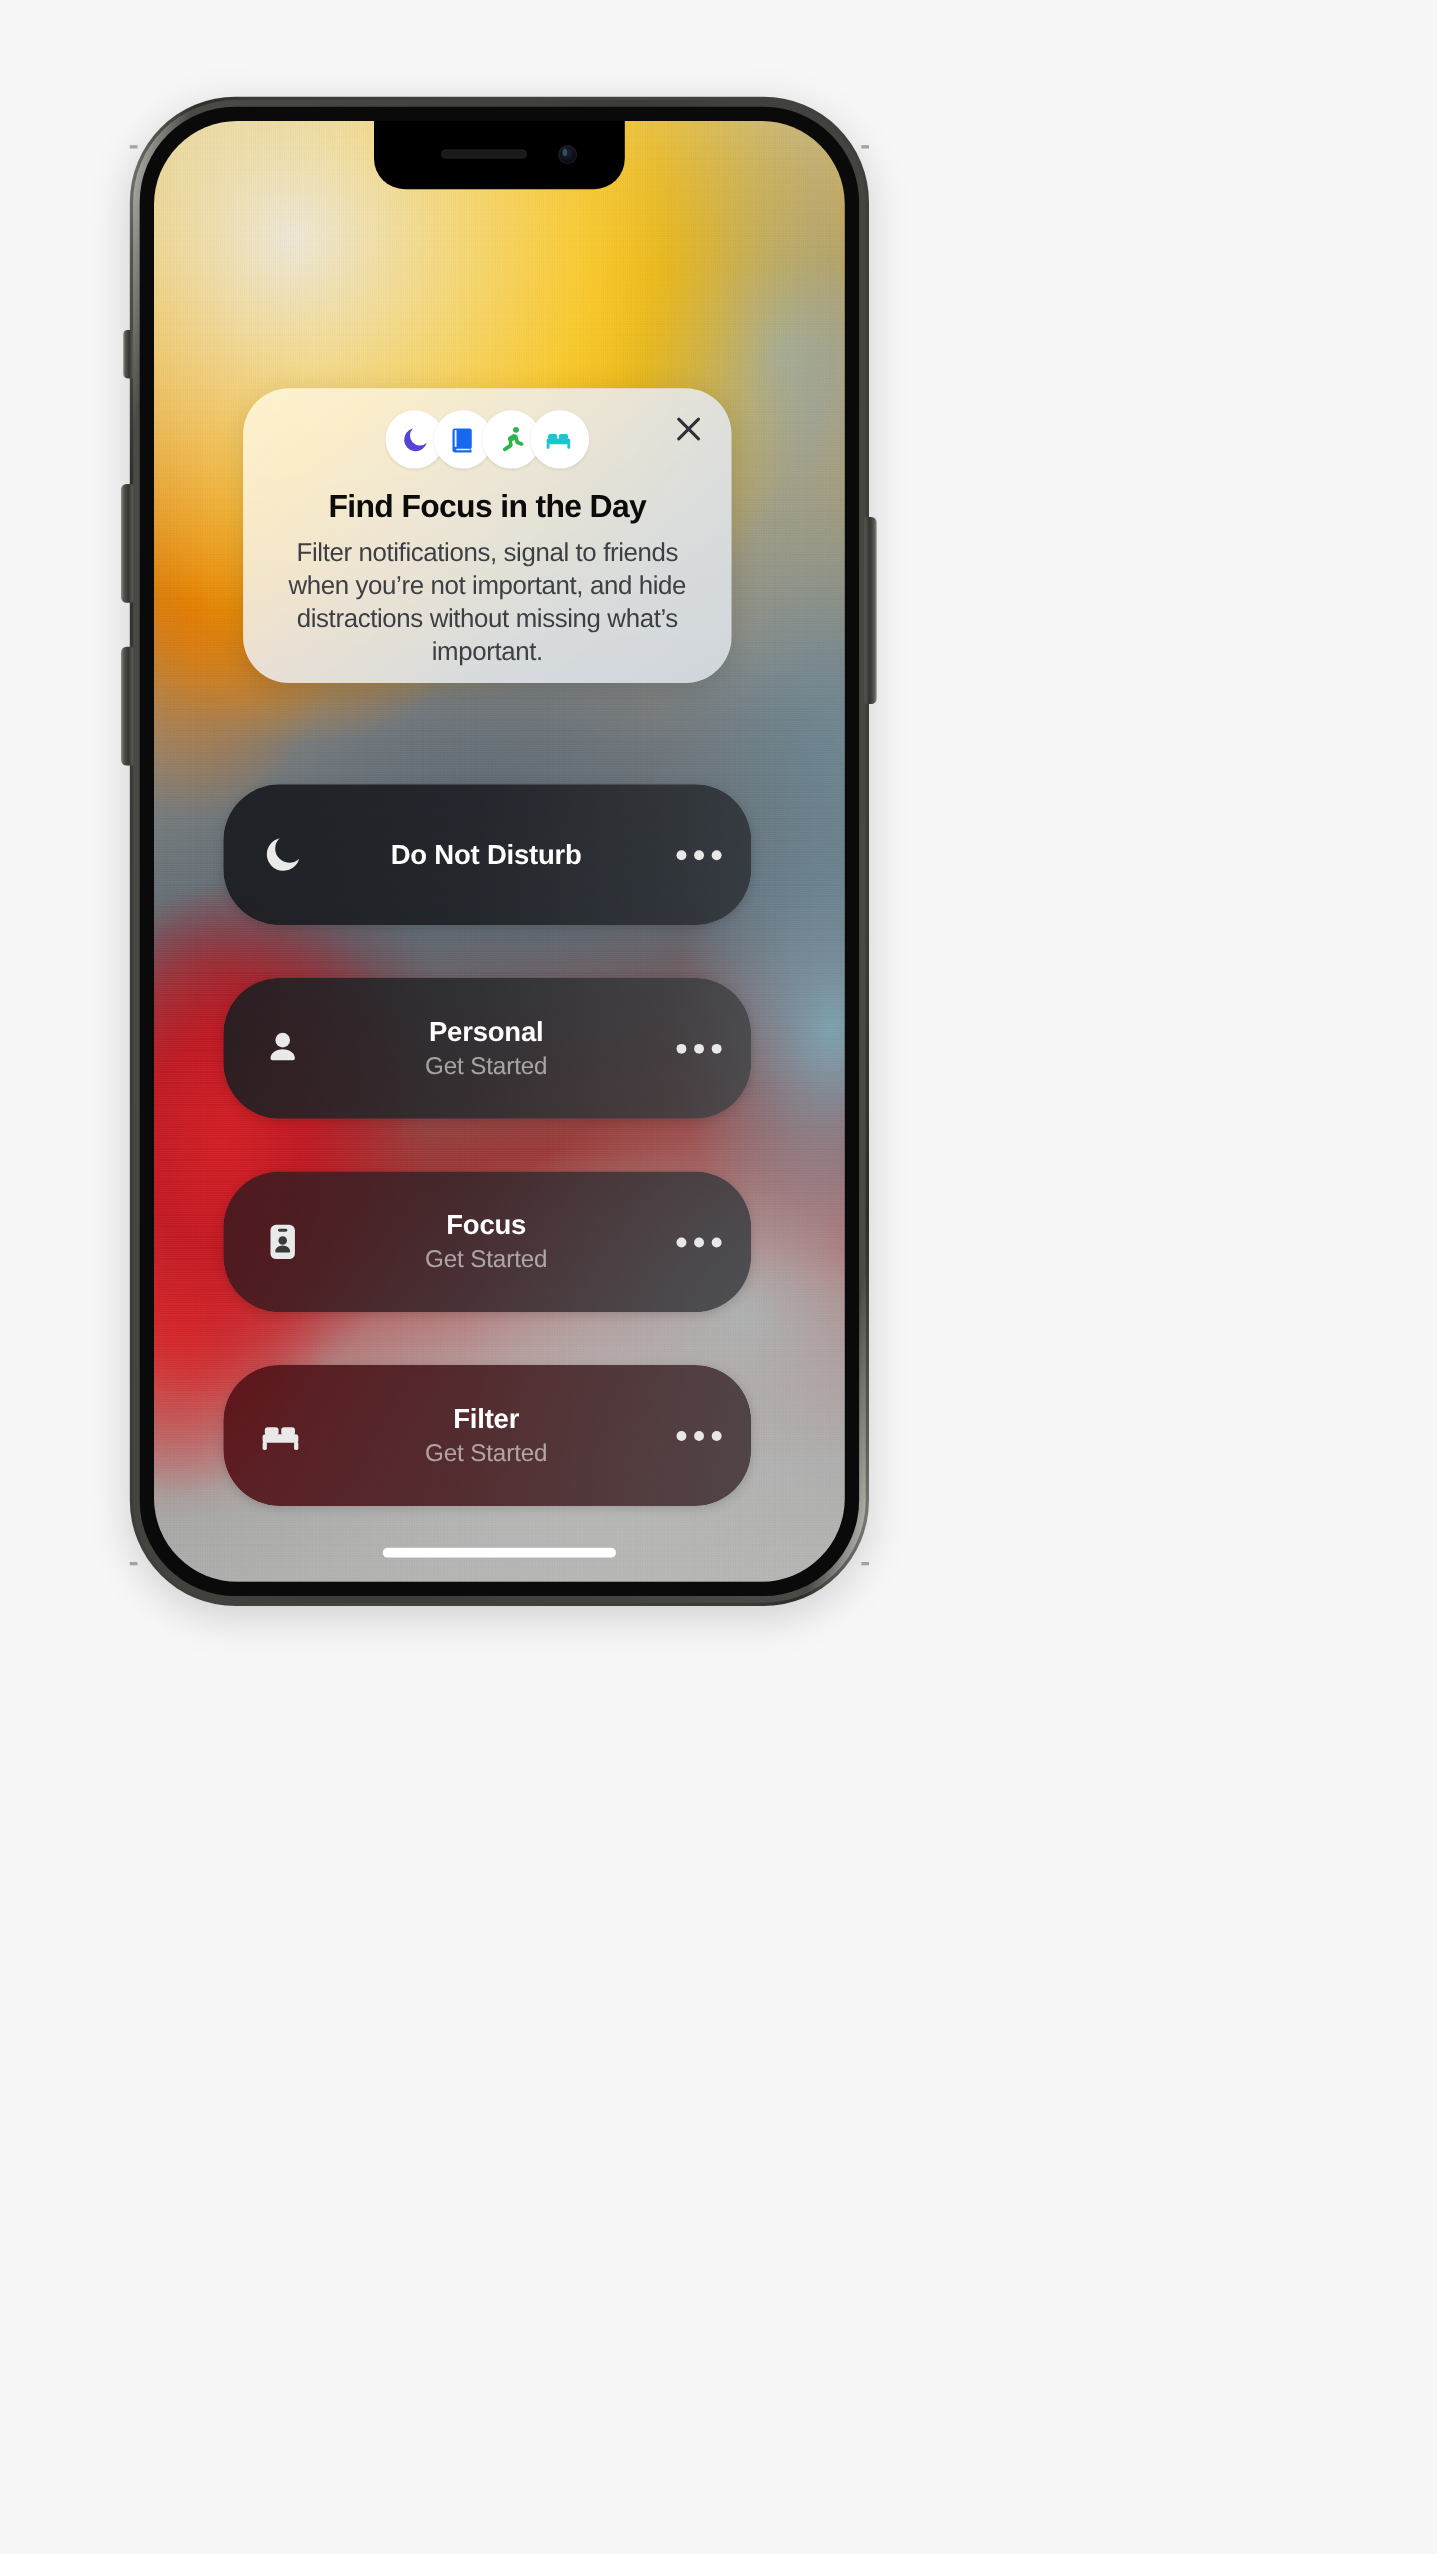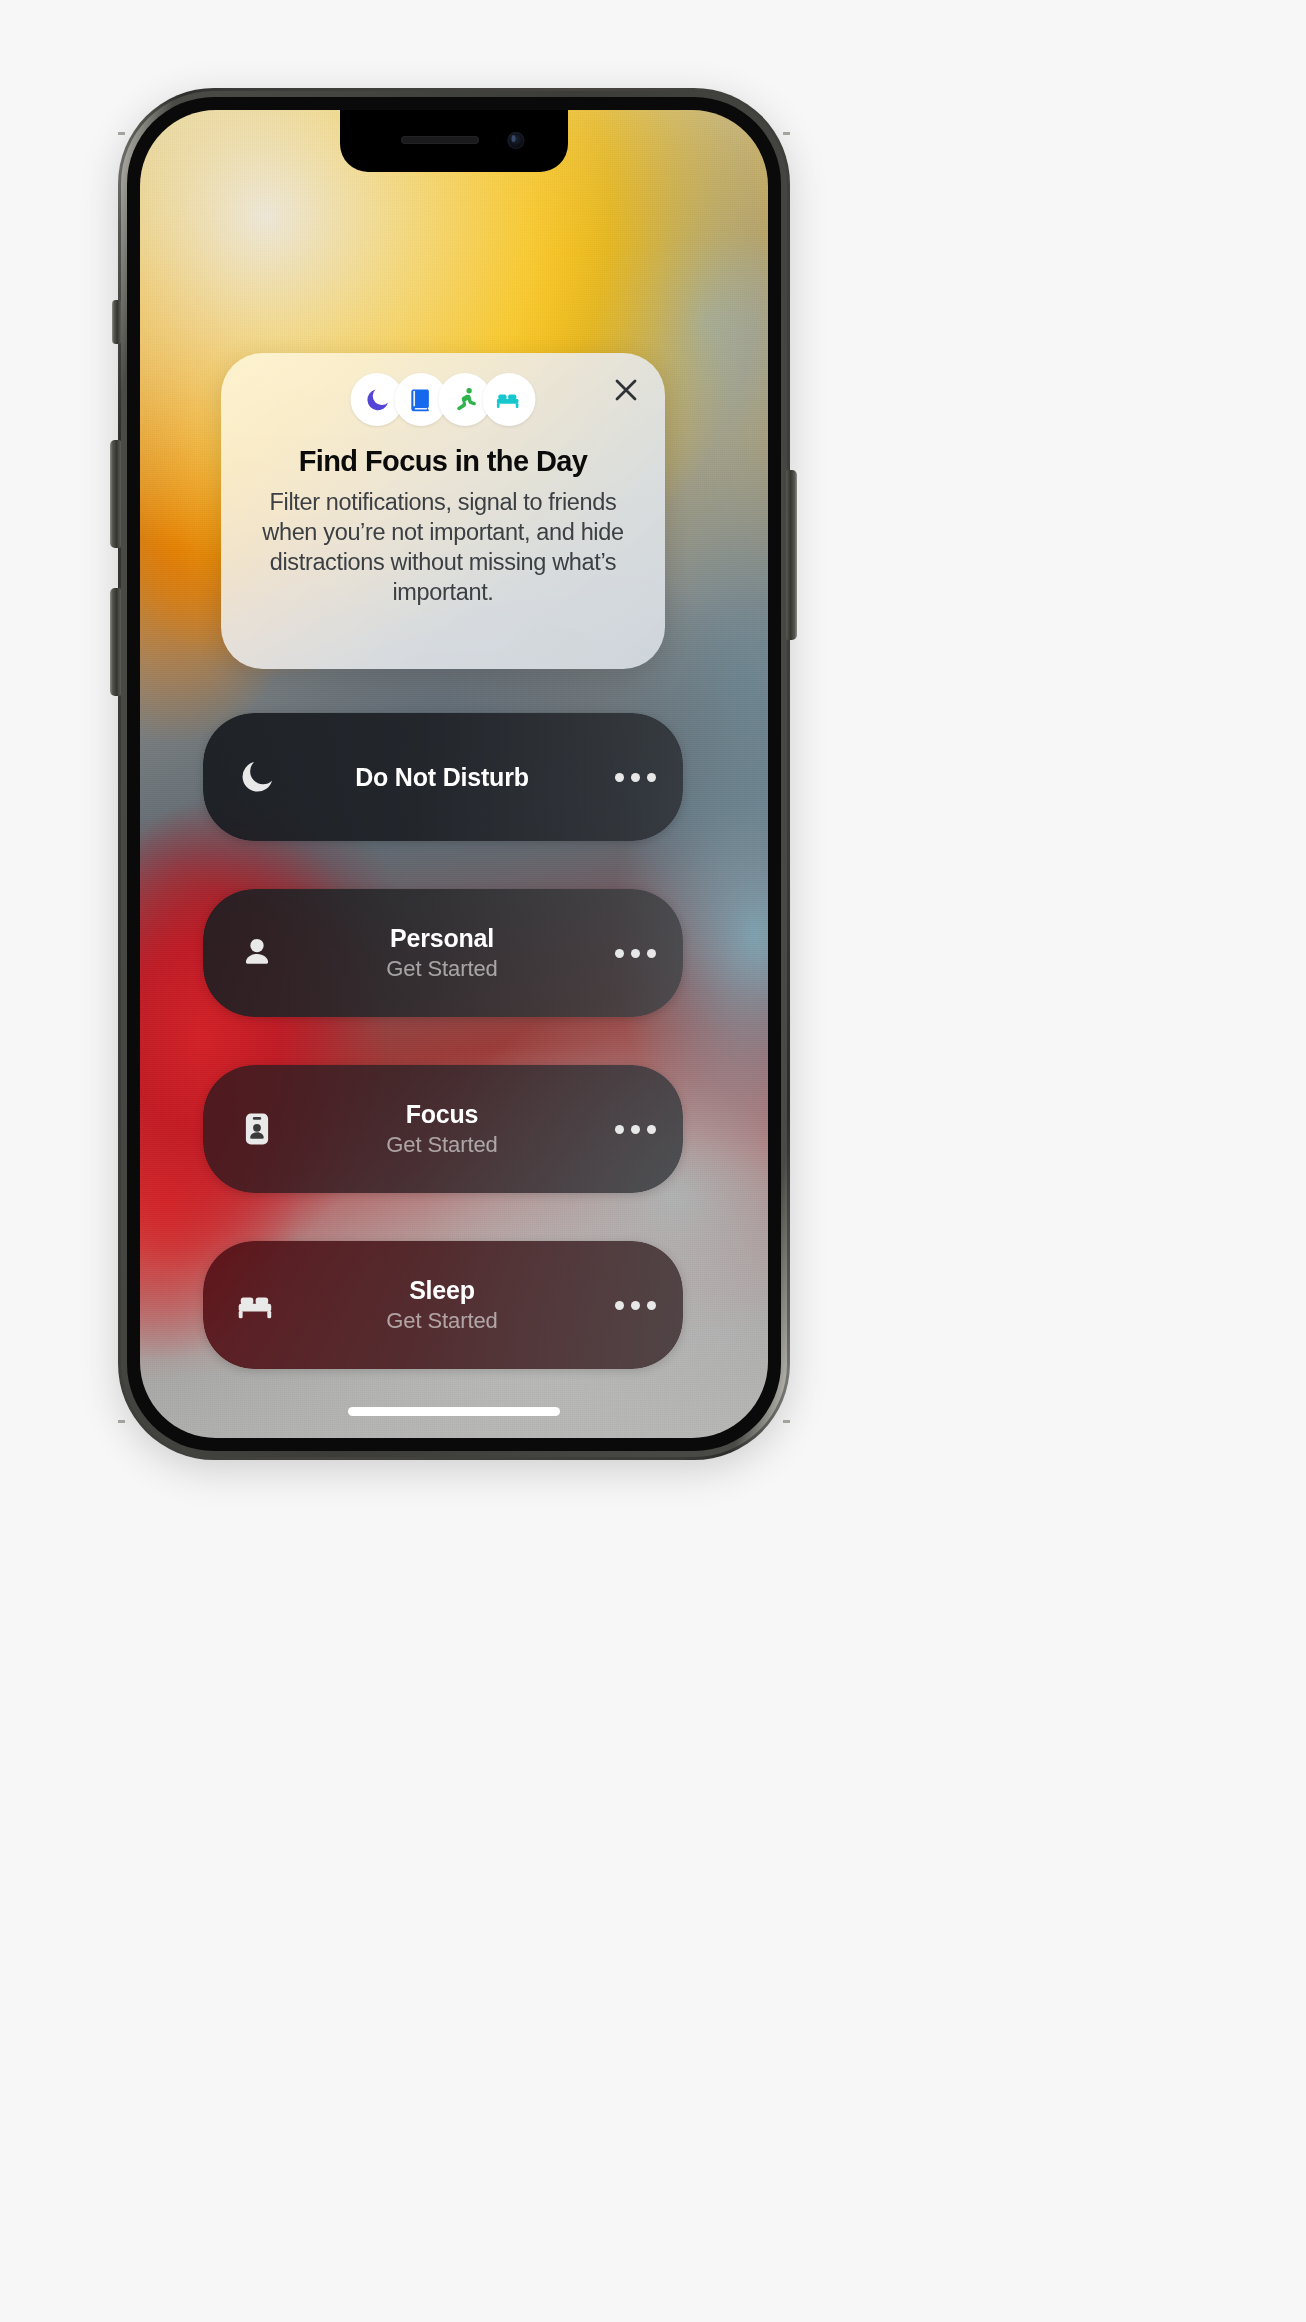--- a/index.html
+++ b/index.html
@@ -185,21 +185,21 @@
     border-radius:50%;
     background: rgba(90,120,170,0.5);
   }
 
   
   .promo-card {
     position: absolute;
     left: 81px;
     top: 243px;
     width: 444px;
-    height: 316px;
+    height: 268px;
     border-radius: 42px;
     overflow: hidden;
     background:
       linear-gradient(140deg,
         rgba(255,246,214,0.92) 0%,
         rgba(250,240,214,0.90) 18%,
         rgba(236,234,232,0.90) 42%,
         rgba(221,226,231,0.92) 70%,
         rgba(214,220,226,0.93) 100%);
     backdrop-filter: blur(26px);
@@ -522,21 +522,21 @@
         <div class="row-icon">
           <svg width="44" height="44" viewBox="0 0 26 26" aria-hidden="true">
             <rect x="3.4" y="8.6" width="7.4" height="4.3" rx="1.6" fill="#e9e9e9"></rect>
             <rect x="12.2" y="8.6" width="7.4" height="4.3" rx="1.6" fill="#e9e9e9"></rect>
             <rect x="2.2" y="12.3" width="19.2" height="4.6" rx="1.4" fill="#e9e9e9"></rect>
             <rect x="2.2" y="16.4" width="2.3" height="4.4" rx="0.9" fill="#e9e9e9"></rect>
             <rect x="19.1" y="16.4" width="2.3" height="4.4" rx="0.9" fill="#e9e9e9"></rect>
           </svg>
         </div>
         <div class="row-text">
-          <div class="row-title">Sleep</div>
+          <div class="row-title">Filter</div>
           <div class="row-sub">Get Started</div>
         </div>
         <div class="row-more">
           <span class="dot"></span>
           <span class="dot"></span>
           <span class="dot"></span>
         </div>
       </div>
 
     </div>

